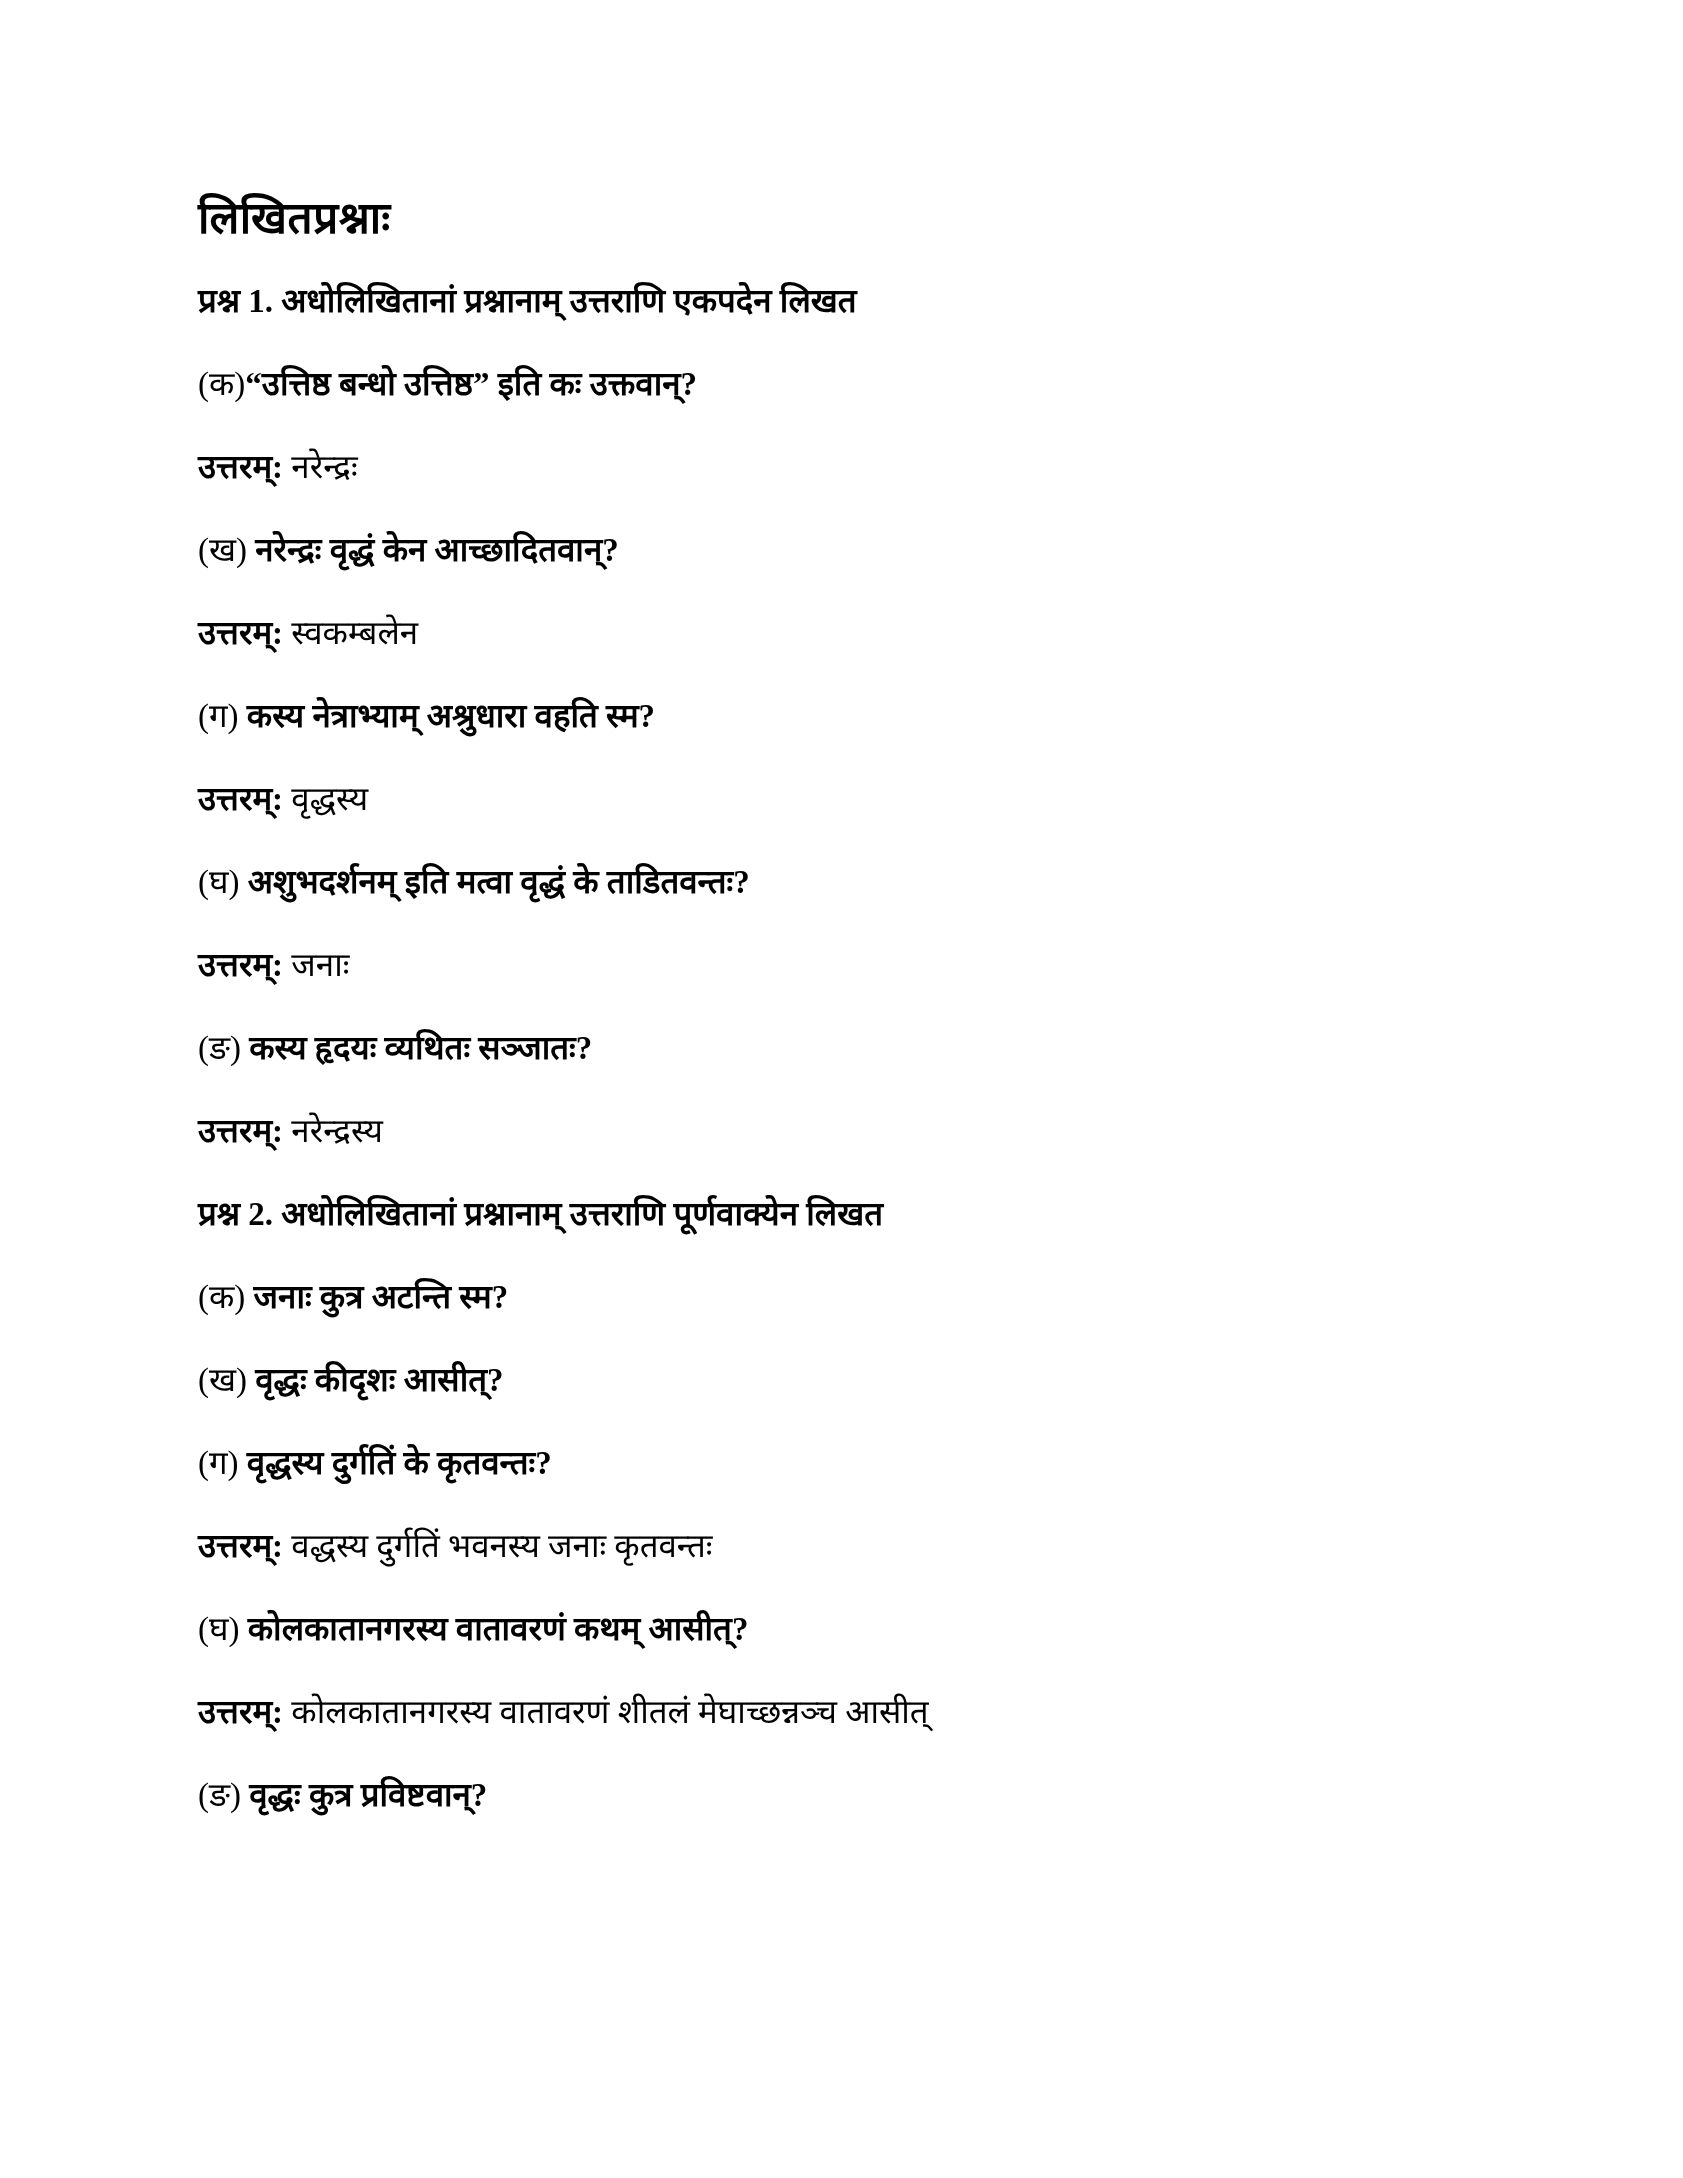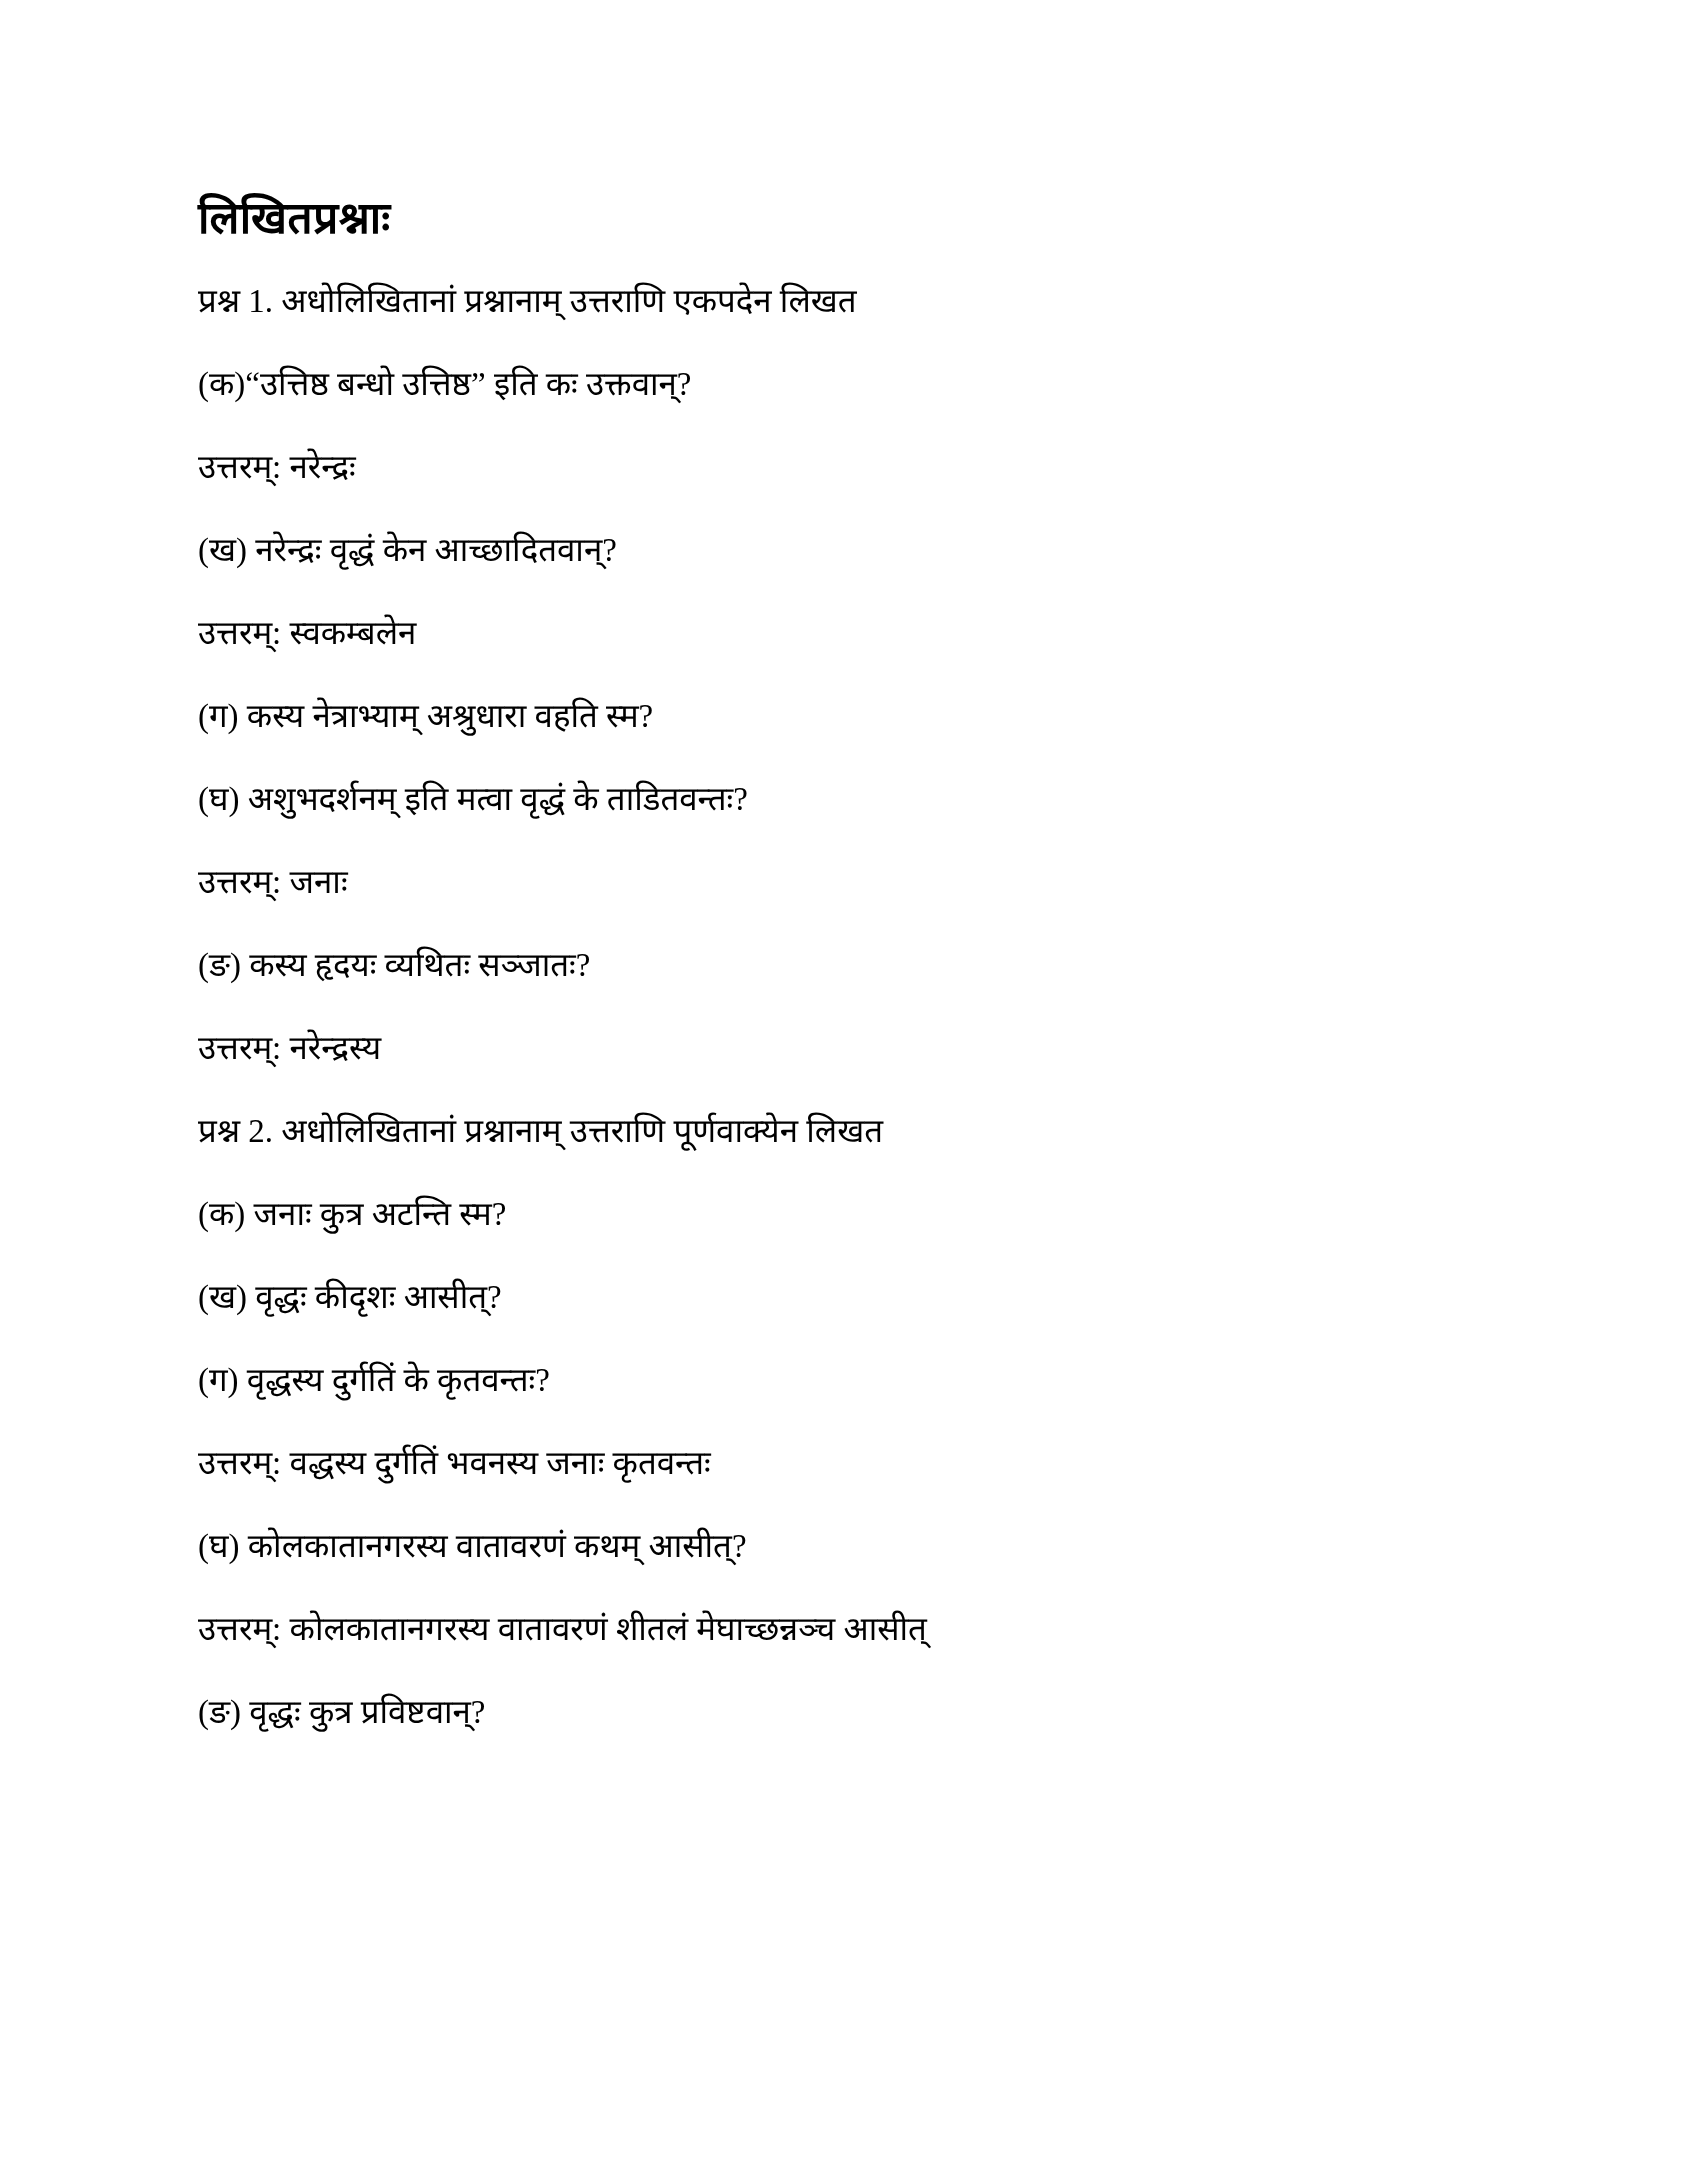--- a/index.html
+++ b/index.html
@@ -31,21 +31,21 @@
   }
   .line {
     height: 83px;
     line-height: 83px;
     font-size: 33px;
     white-space: nowrap;
   }
   .line span {
     white-space: pre-wrap; 
   }
-  .bold   { font-weight: 400; }
+  .bold   { font-weight: 700; }
   .regular{ font-weight: 400; text-align: center; }
   .marker { font-weight: 400; }
 </style>
 </head>
 <body>
 
 <div class="page">
 
   <div class="doc-title">लिखितप्रश्नाः</div>
 
@@ -56,20 +56,21 @@
     <div class="line"><span class="marker">(क)</span><span class="bold">“उत्तिष्ठ बन्धो उत्तिष्ठ” इति कः उक्तवान्?</span></div>
 
     <div class="line"><span class="bold">उत्तरम्:</span><span class="regular"> नरेन्द्रः</span></div>
 
     <div class="line"><span class="marker">(ख)</span><span class="bold"> नरेन्द्रः वृद्धं केन आच्छादितवान्?</span></div>
 
     <div class="line"><span class="bold">उत्तरम्:</span><span class="regular"> स्वकम्बलेन</span></div>
 
     <div class="line"><span class="marker">(ग)</span><span class="bold"> कस्य नेत्राभ्याम् अश्रुधारा वहति स्म?</span></div>
 
+    <div class="line"><span class="bold">उत्तरम्:</span><span class="regular"> वृद्धस्य</span></div>
 
     <div class="line"><span class="marker">(घ)</span><span class="bold"> अशुभदर्शनम् इति मत्वा वृद्धं के ताडितवन्तः?</span></div>
 
     <div class="line"><span class="bold">उत्तरम्:</span><span class="regular"> जनाः</span></div>
 
     <div class="line"><span class="marker">(ङ)</span><span class="bold"> कस्य हृदयः व्यथितः सञ्जातः?</span></div>
 
     <div class="line"><span class="bold">उत्तरम्:</span><span class="regular"> नरेन्द्रस्य</span></div>
 
     <div class="line"><span class="bold">प्रश्न 2. अधोलिखितानां प्रश्नानाम् उत्तराणि पूर्णवाक्येन लिखत</span></div>

